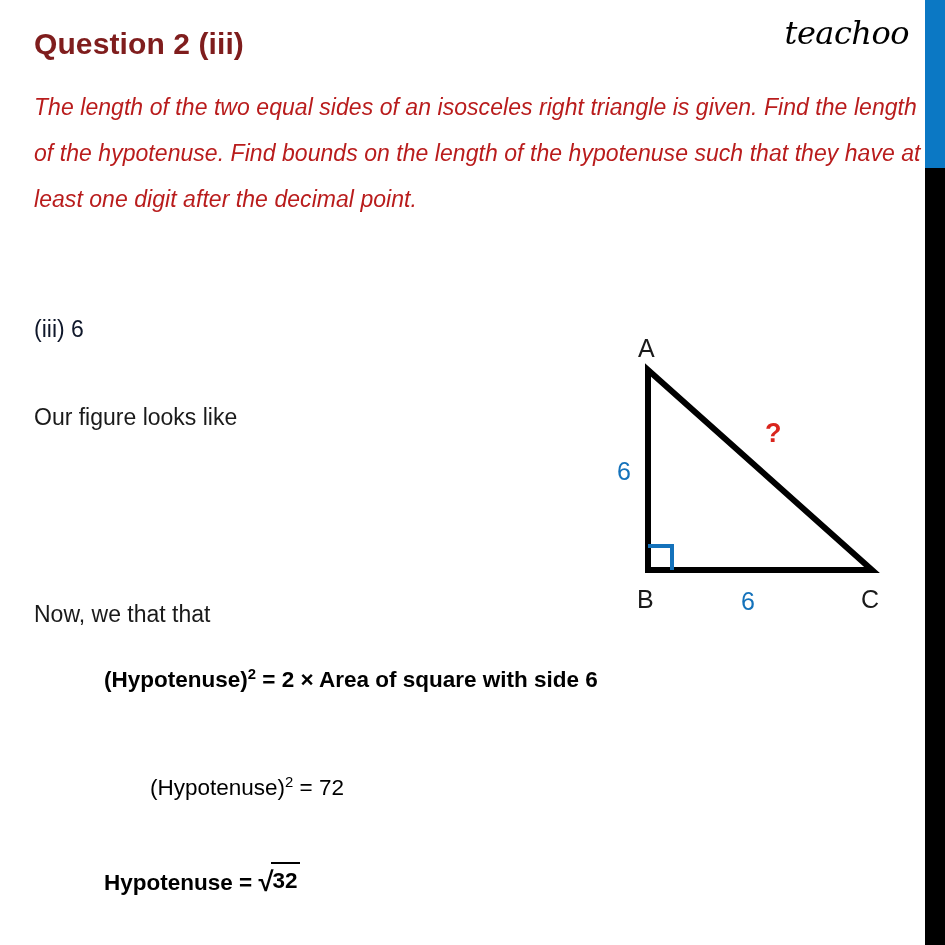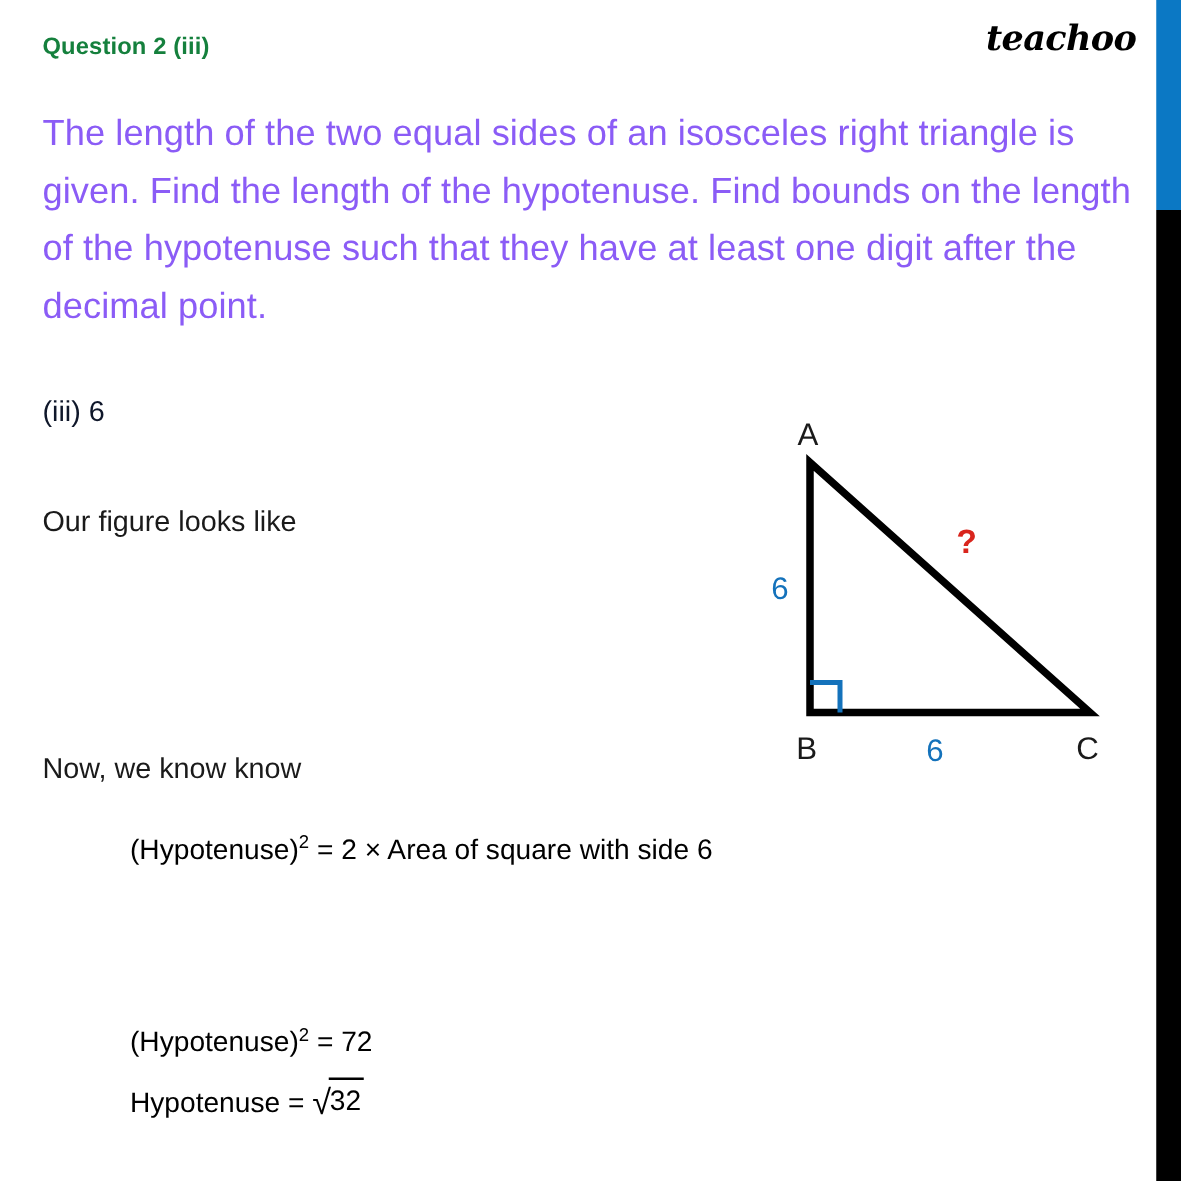--- a/index.html
+++ b/index.html
@@ -36,47 +36,48 @@
     background: #000000;
   }
 
   
   #brand-logo {
     position: absolute;
     right: 36px;
     top: 17px;
     font-family: "DejaVu Serif", serif;
     font-style: italic;
-    font-weight: 700;
-    font-size: 28px;
+    font-weight: 400;
+    font-size: 32px;
     letter-spacing: -0.5px;
     color: #000000;
     line-height: 1;
   }
 
   
   .q-title {
     position: absolute;
     left: 34px;
     top: 27px;
-    font-size: 19px;
+    font-size: 30px;
     font-weight: 700;
-    color: #15803d;
+    color: #7f1d1d;
     letter-spacing: 0.1px;
   }
 
   #question-body {
     position: absolute;
     left: 34px;
     top: 84px;
     width: 888px;
-    font-size: 29px;
-    color: #8b5cf6;
+    font-size: 23px;
+    color: #b91c1c;
     line-height: 46px;
     letter-spacing: 0.05px;
+    font-style: italic;
   }
 
   #part-label {
     position: absolute;
     left: 34px;
     top: 312px;
     font-size: 23px;
     color: #0f172a;
     line-height: 34px;
   }
@@ -101,24 +102,24 @@
   }
 
   .math-line {
     position: absolute;
     left: 104px;
     font-size: 22.5px;
     color: #000000;
     line-height: 32px;
     white-space: nowrap;
   }
-  .math-line.bold { font-weight: 400; text-align: right; }
+  .math-line.bold { font-weight: 700; text-align: right; }
   #math-line-0 { top: 664px; }
   #math-line-1 { top: 730px; }
-  #math-line-2 { top: 818px; }
+  #math-line-2 { top: 772px; margin-left: 46px; }
   #math-line-3 { top: 862px; }
 
   .sup {
     font-size: 0.66em;
     vertical-align: super;
     line-height: 0;
   }
   .radical-wrap {
     display: inline-block;
     position: relative;
@@ -201,21 +202,21 @@
     </svg>
   </div>
 
   <div class="fig-label" id="label-A">A</div>
   <div class="fig-label" id="label-B">B</div>
   <div class="fig-label" id="label-C">C</div>
   <div class="fig-measure" id="measure-AB">6</div>
   <div class="fig-measure" id="measure-BC">6</div>
   <div id="unknown-mark">?</div>
 
-  <div id="know-that-line">Now, we know know</div>
+  <div id="know-that-line">Now, we that that</div>
 
   <div class="math-line bold" id="math-line-0">
     <span>(Hypotenuse)</span><span class="sup">2</span><span> = 2 × Area of square with side 6</span>
   </div>
 
 
   <div class="math-line" id="math-line-2">
     <span>(Hypotenuse)</span><span class="sup">2</span><span> = 72</span>
   </div>
 

